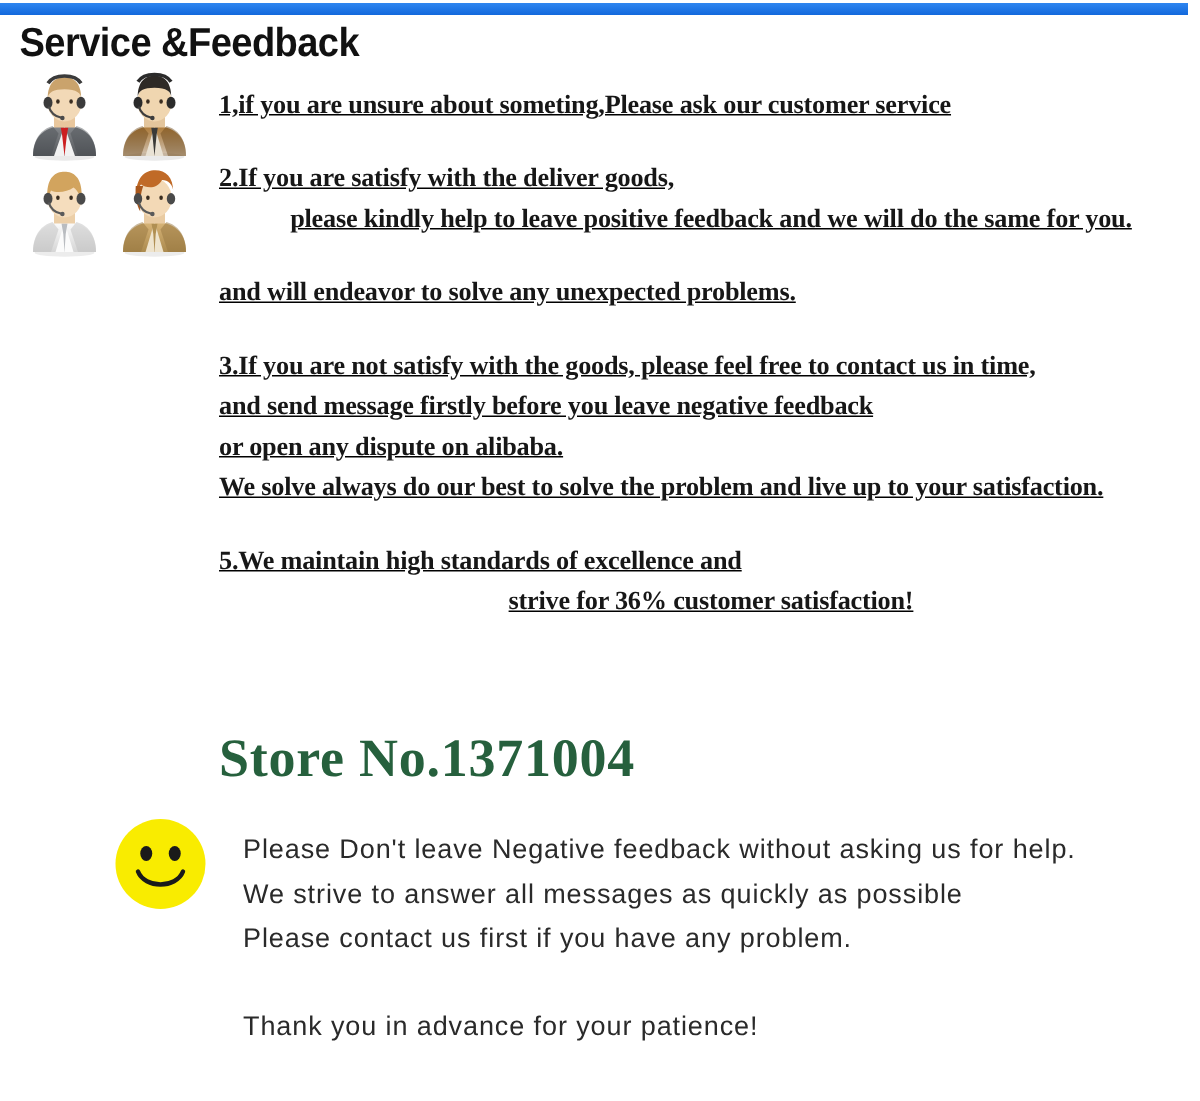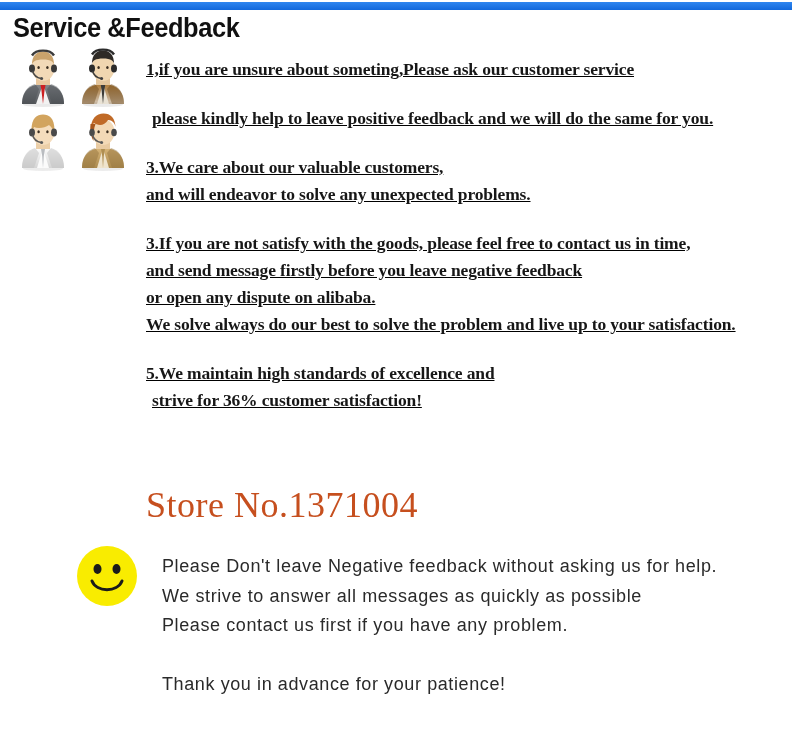--- a/index.html
+++ b/index.html
@@ -75,32 +75,32 @@
   .para:last-child { margin-bottom: 0; }
   .line {
     font-family: "Liberation Serif", serif;
     font-weight: bold;
     font-size: 17.5px;
     line-height: 27px;
     color: #171717;
     white-space: nowrap;
     letter-spacing: -0.15px;
   }
-  .line.indent { padding-left: 6px; }
+  .line.indent { padding-left: 6px; text-align: center; }
 
   
   .watermark {
     position: absolute;
     left: 146px;
     top: 484px;
     font-family: "Liberation Serif", serif;
-    font-weight: normal;
+    font-weight: bold;
     font-size: 36px;
     line-height: 42px;
-    color: #c2410c;
+    color: #14532d;
     letter-spacing: 0.5px;
     white-space: nowrap;
     opacity: 0.92;
   }
 
   
   .smiley {
     position: absolute;
     left: 76px;
     top: 545px;
@@ -249,25 +249,25 @@
 
 </div>
 
 <div class="body-text">
 
   <div class="para">
     <div class="line">1,if you are unsure about someting,Please ask our customer service</div>
   </div>
 
   <div class="para">
+    <div class="line">2.If you are satisfy with the deliver goods,</div>
     <div class="line indent">please kindly help to leave positive feedback and we will do the same for you.</div>
   </div>
 
   <div class="para">
-    <div class="line">3.We care about our valuable customers,</div>
     <div class="line">and will endeavor to solve any unexpected problems.</div>
   </div>
 
   <div class="para">
     <div class="line">3.If you are not satisfy with the goods, please feel free to contact us in time,</div>
     <div class="line">and send message firstly before you leave negative feedback</div>
     <div class="line">or open any dispute on alibaba.</div>
     <div class="line">We solve always do our best to solve the problem and live up to your satisfaction.</div>
   </div>
 

